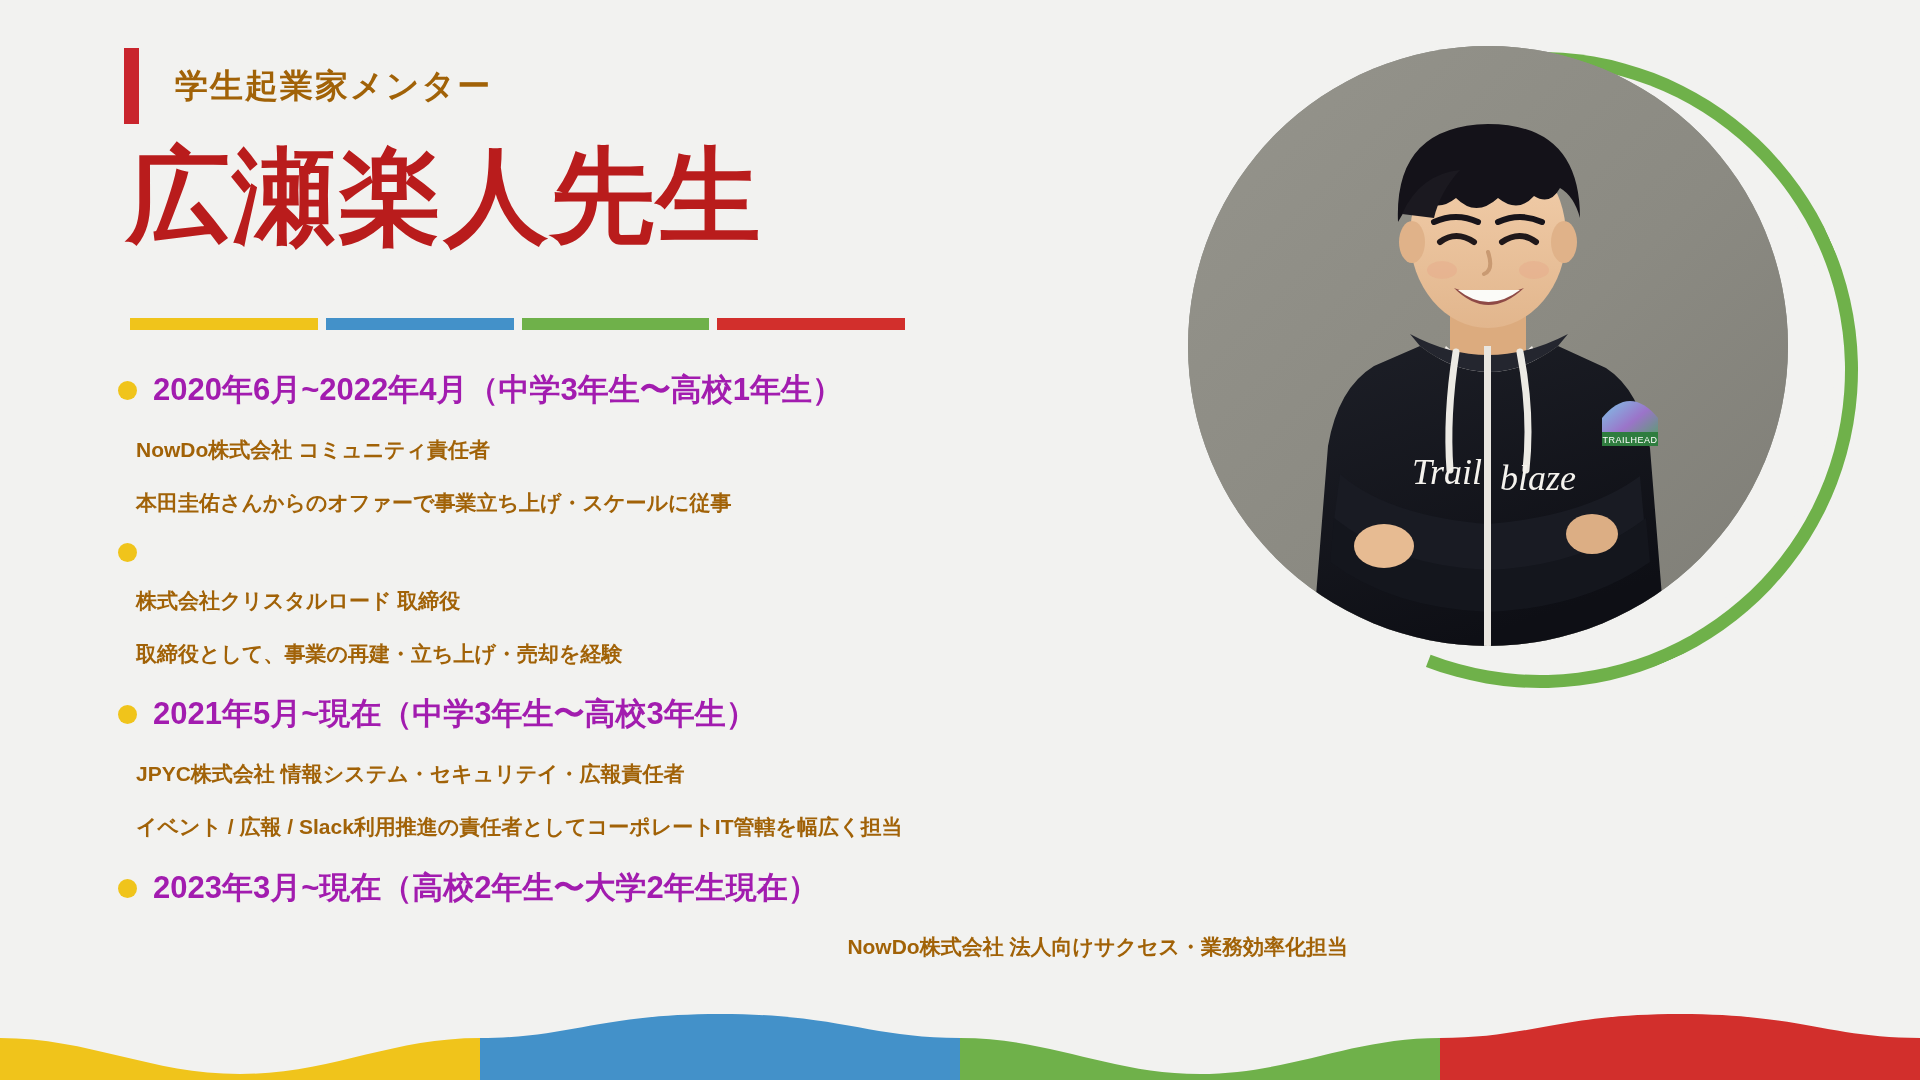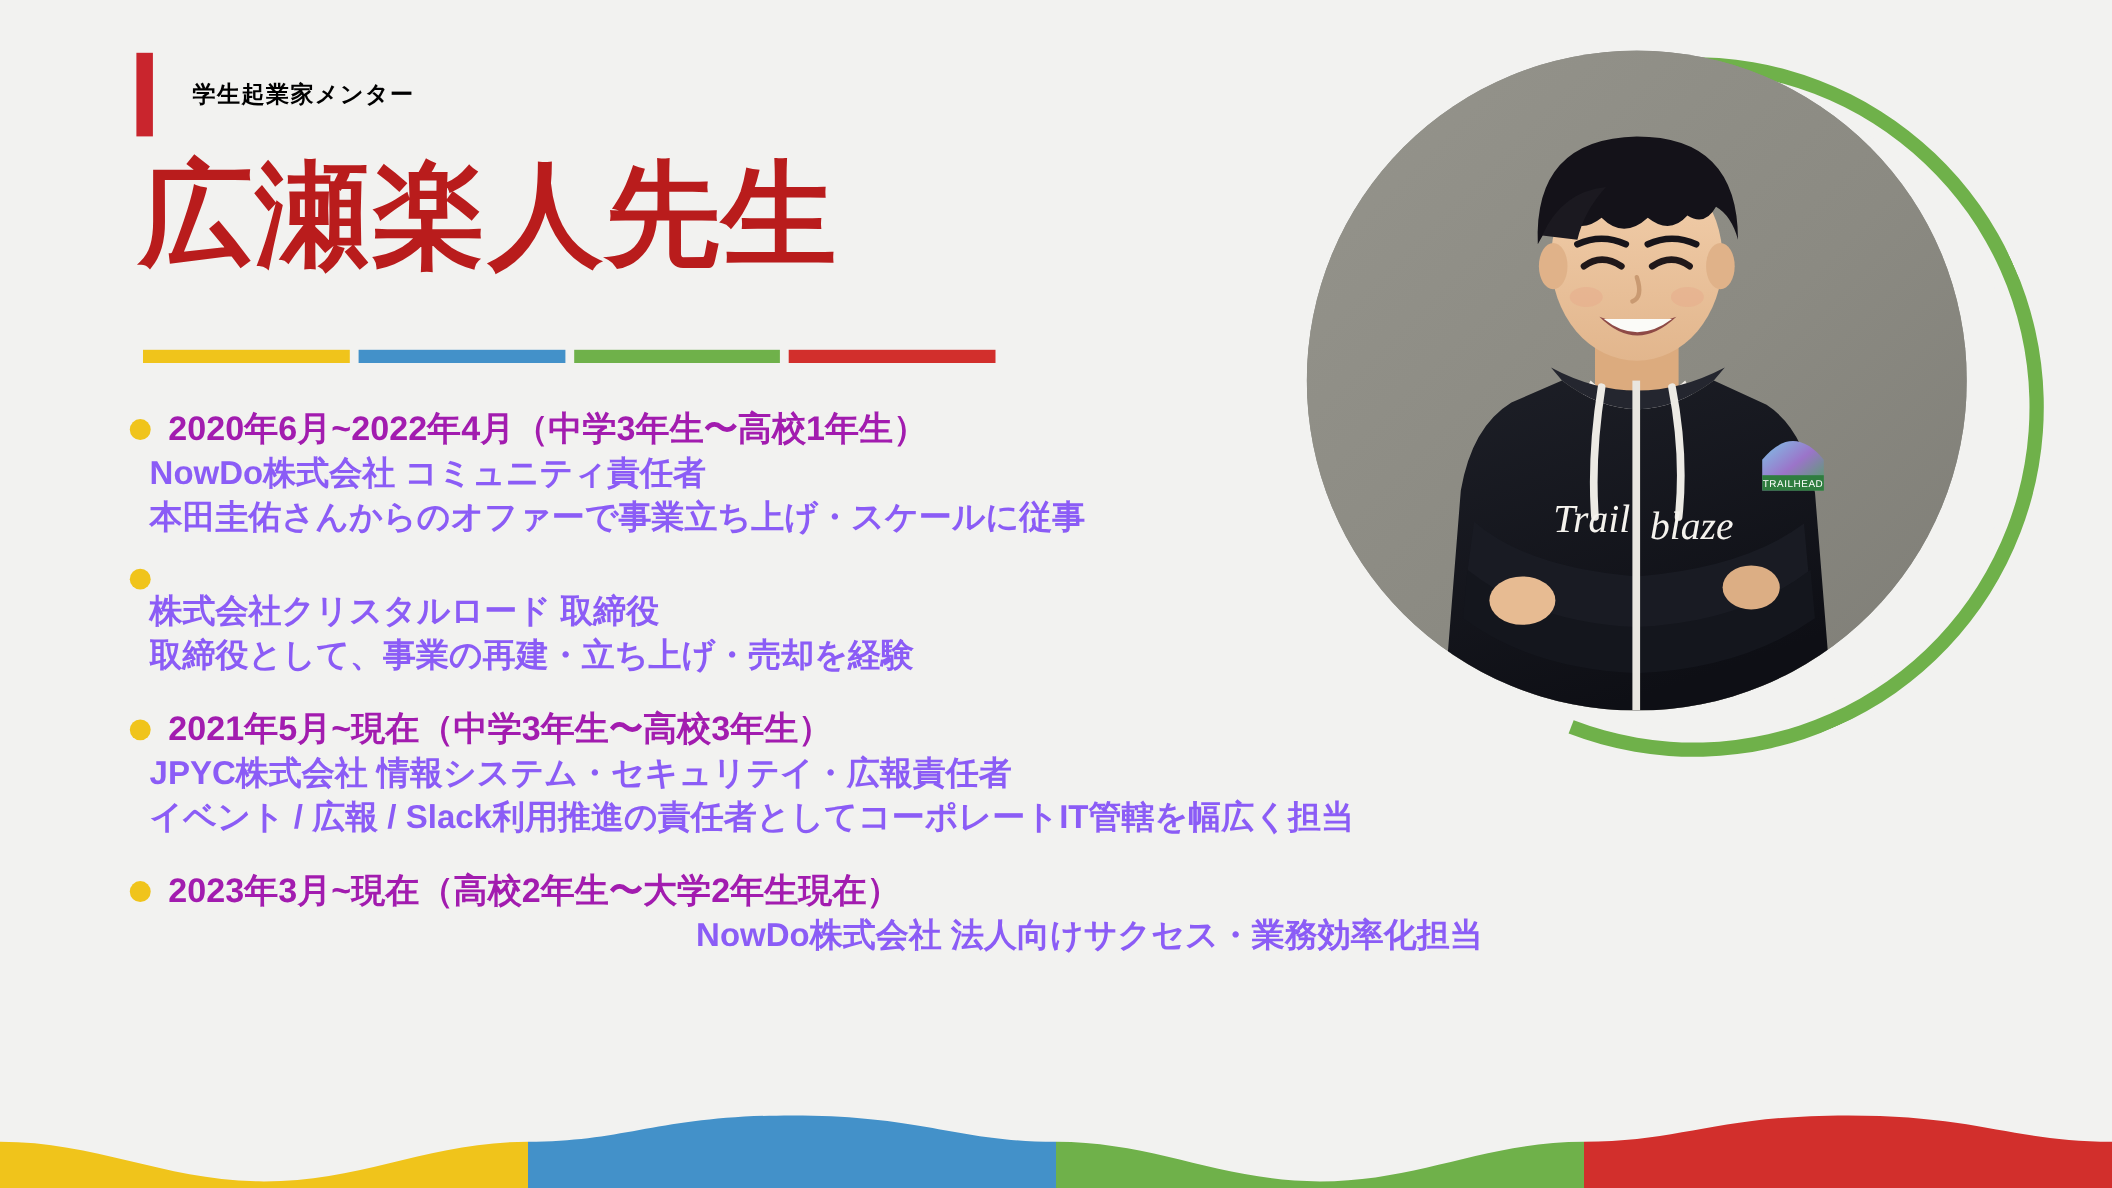--- a/index.html
+++ b/index.html
@@ -35,23 +35,23 @@
     height: 76px;
   }
   .eyebrow-bar {
     width: 15px;
     height: 76px;
     background: #c9252d;
     margin-right: 36px;
     flex: none;
   }
   .eyebrow-text {
-    font-size: 21px;
+    font-size: 33px;
     font-weight: 700;
-    color: #000000;
+    color: #a16207;
     letter-spacing: 0.06em;
     white-space: nowrap;
   }
 
   .person-name {
     position: absolute;
     left: 126px;
     top: 140px;
     font-size: 104px;
     line-height: 1.08;
@@ -100,26 +100,27 @@
   }
   .bullet-dot {
     width: 19px;
     height: 19px;
     border-radius: 50%;
     background: #f0c41b;
     margin-right: 16px;
     flex: none;
   }
   .bullet-line {
-    font-size: 30px;
+    font-size: 21px;
     font-weight: 700;
-    color: #8b5cf6;
+    color: #a16207;
     line-height: 1.34;
     margin-left: 18px;
     white-space: nowrap;
+    margin-top: 25px;
   }
 
   
   .photo-area {
     position: absolute;
     right: 0;
     top: 0;
     width: 760px;
     height: 780px;
   }

